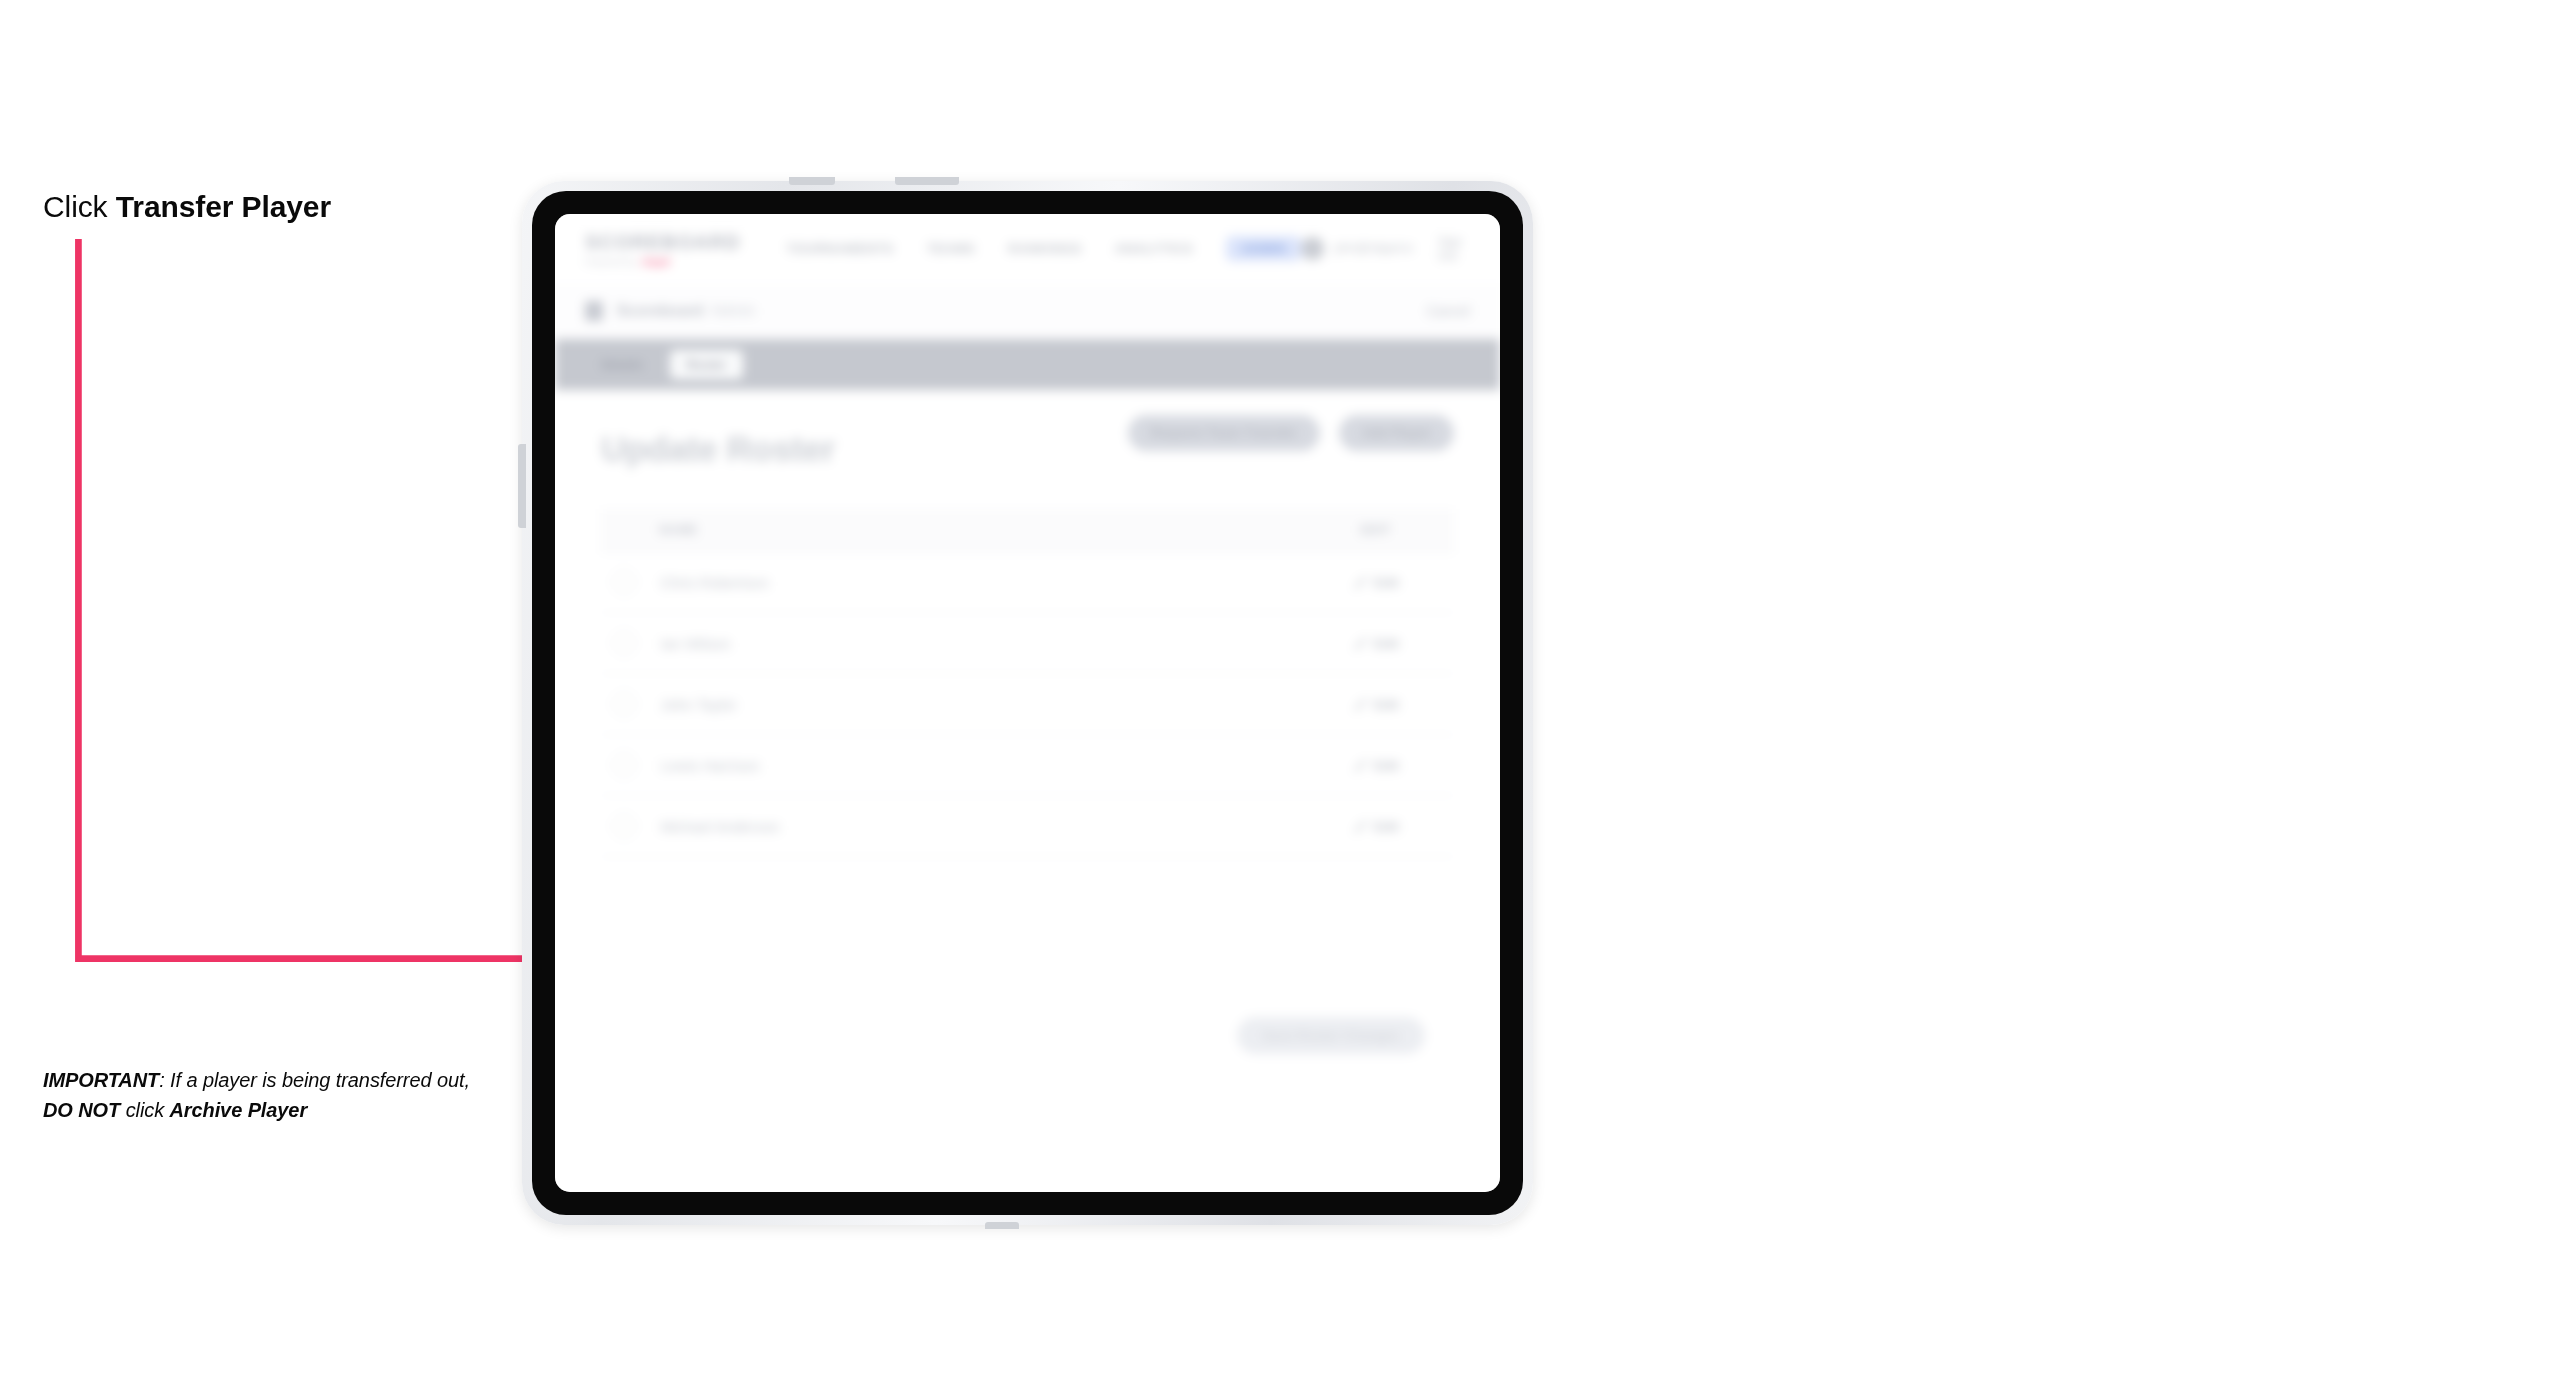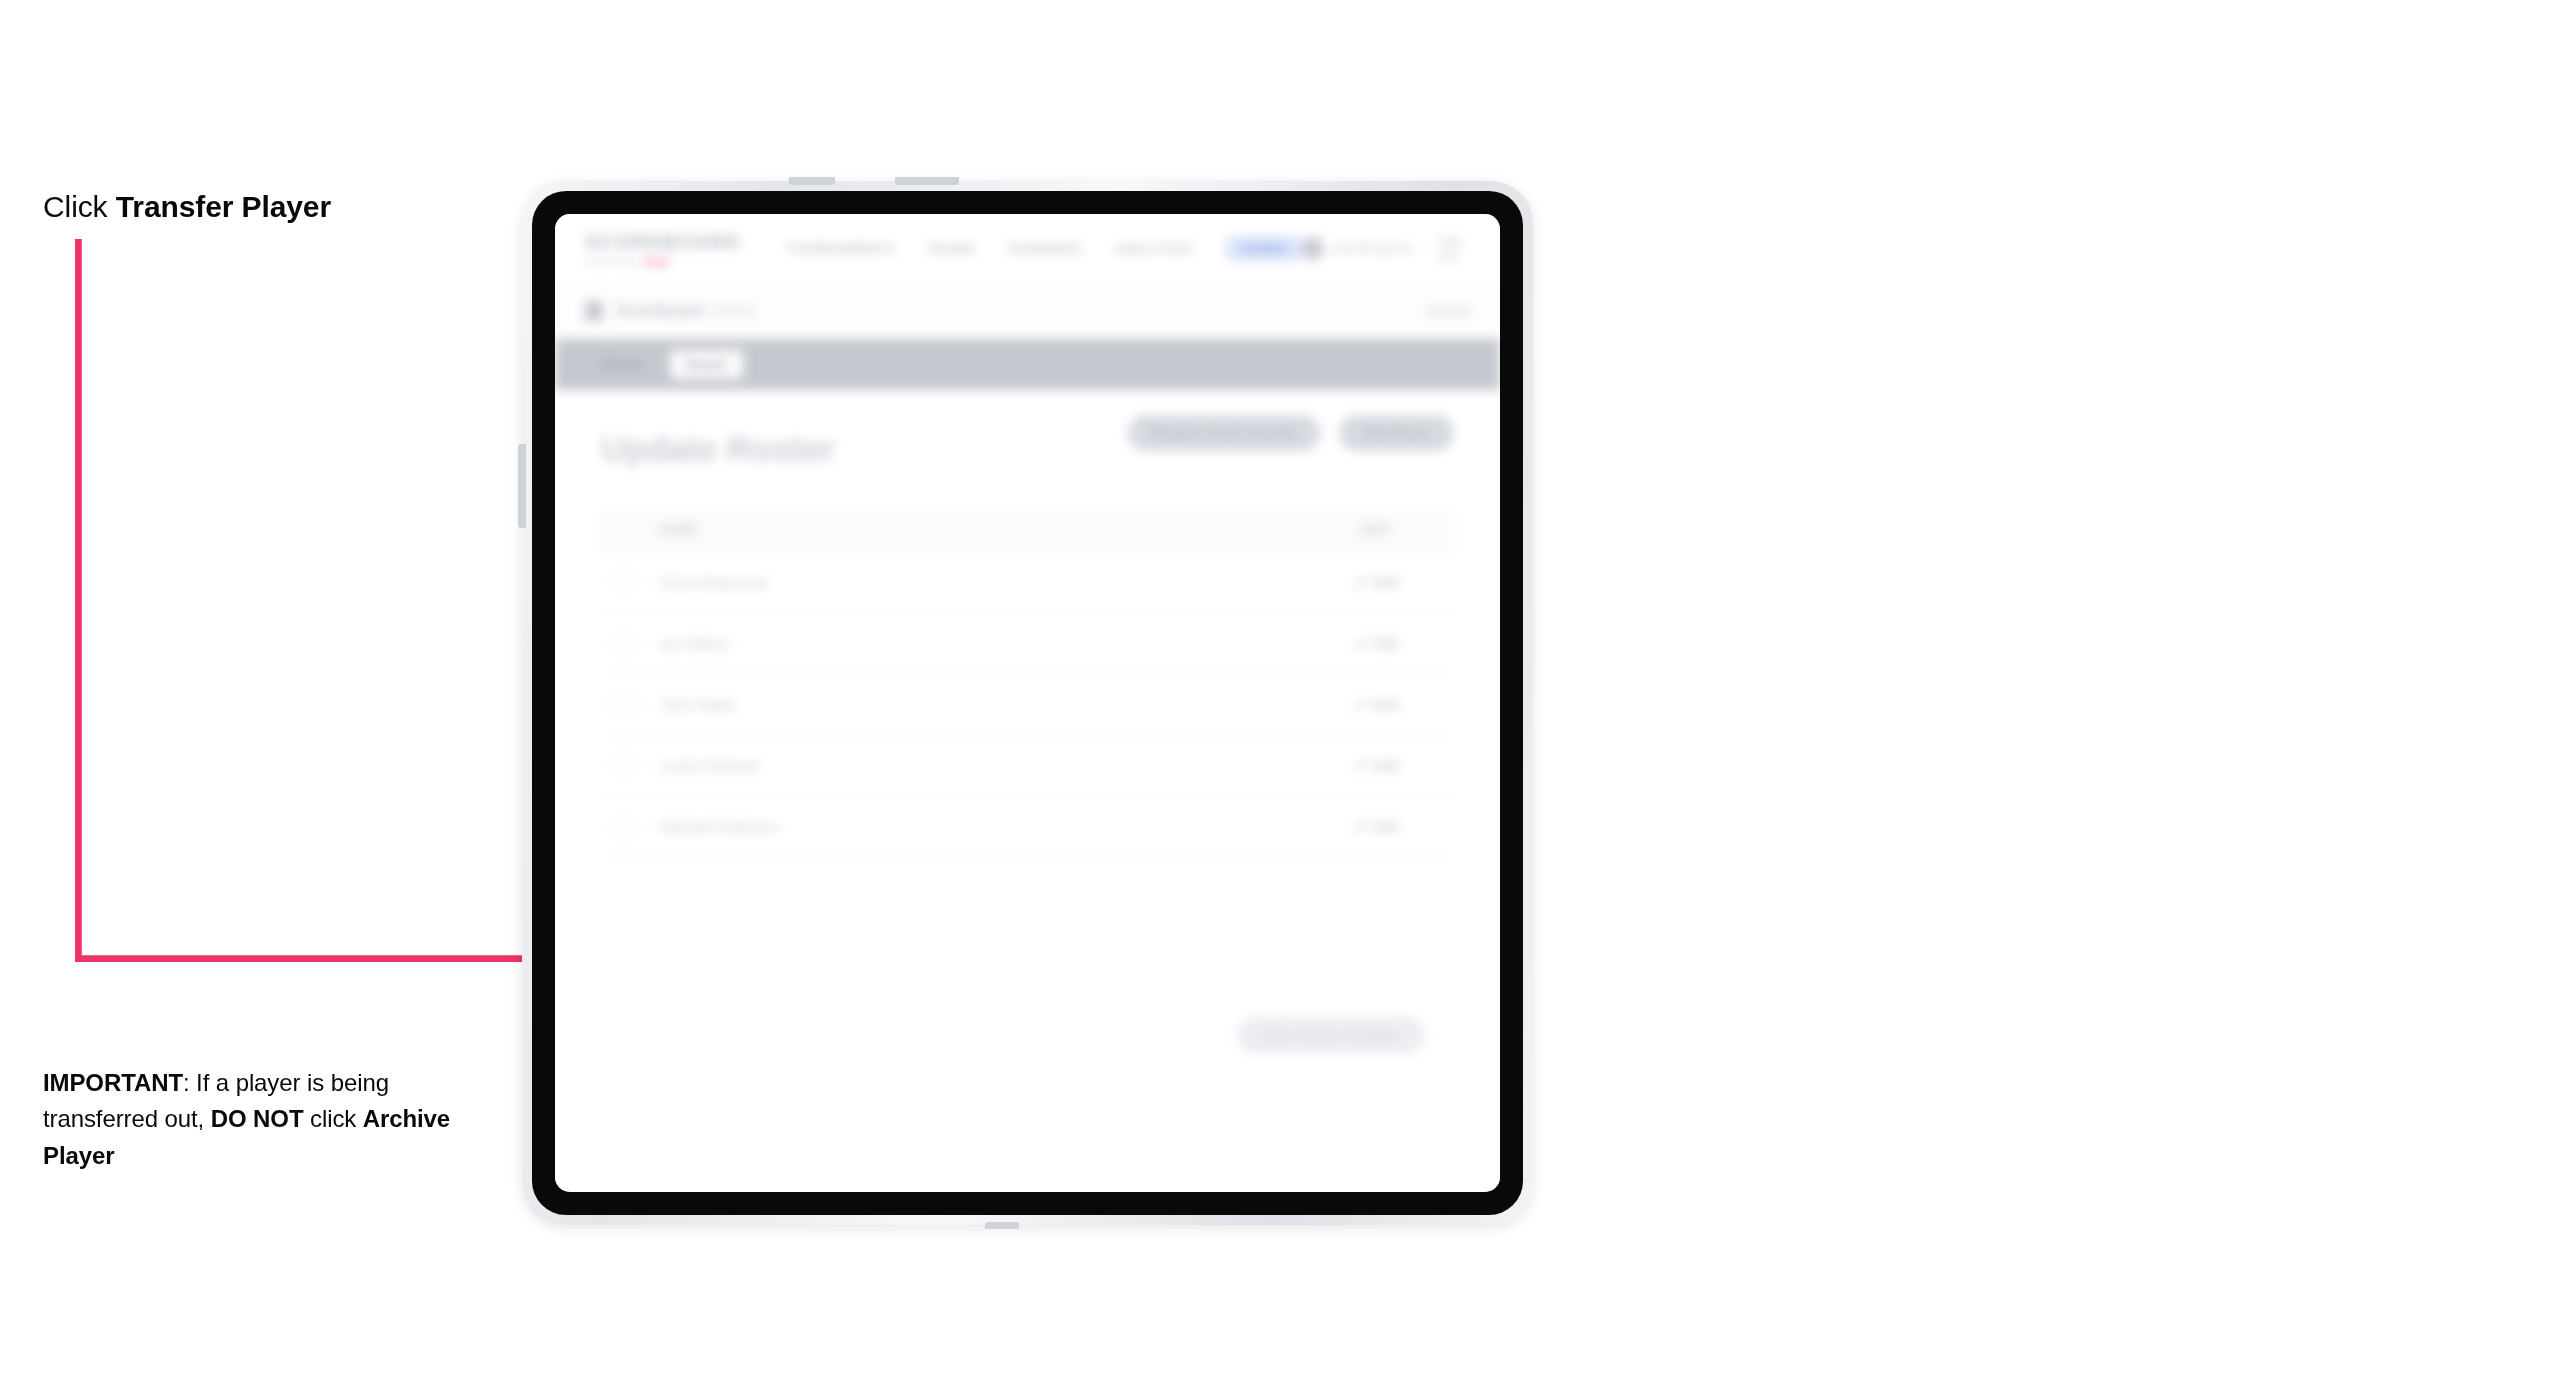--- a/index.html
+++ b/index.html
@@ -20,22 +20,23 @@
   }
   #anno-top {
     left: 43px; top: 177px;
     font-size: 30px; line-height: 1.25;
     white-space: nowrap;
     margin-top: 11px;
   }
   #anno-top .b { font-weight: 700; }
   #anno-bottom {
     left: 43px; top: 1065px;
-    font-size: 24px; line-height: 1.52;
+    font-size: 20px; line-height: 1.52;
     width: 448px;
+    font-style: italic;
   }
   #anno-bottom .b { font-weight: 700; }
 
   
   #arrow-svg { position: absolute; left: 0; top: 0; width: 2576px; height: 1386px; pointer-events: none; }
 
   
   #tablet {
     position: absolute;
     left: 522px; top: 181px;

